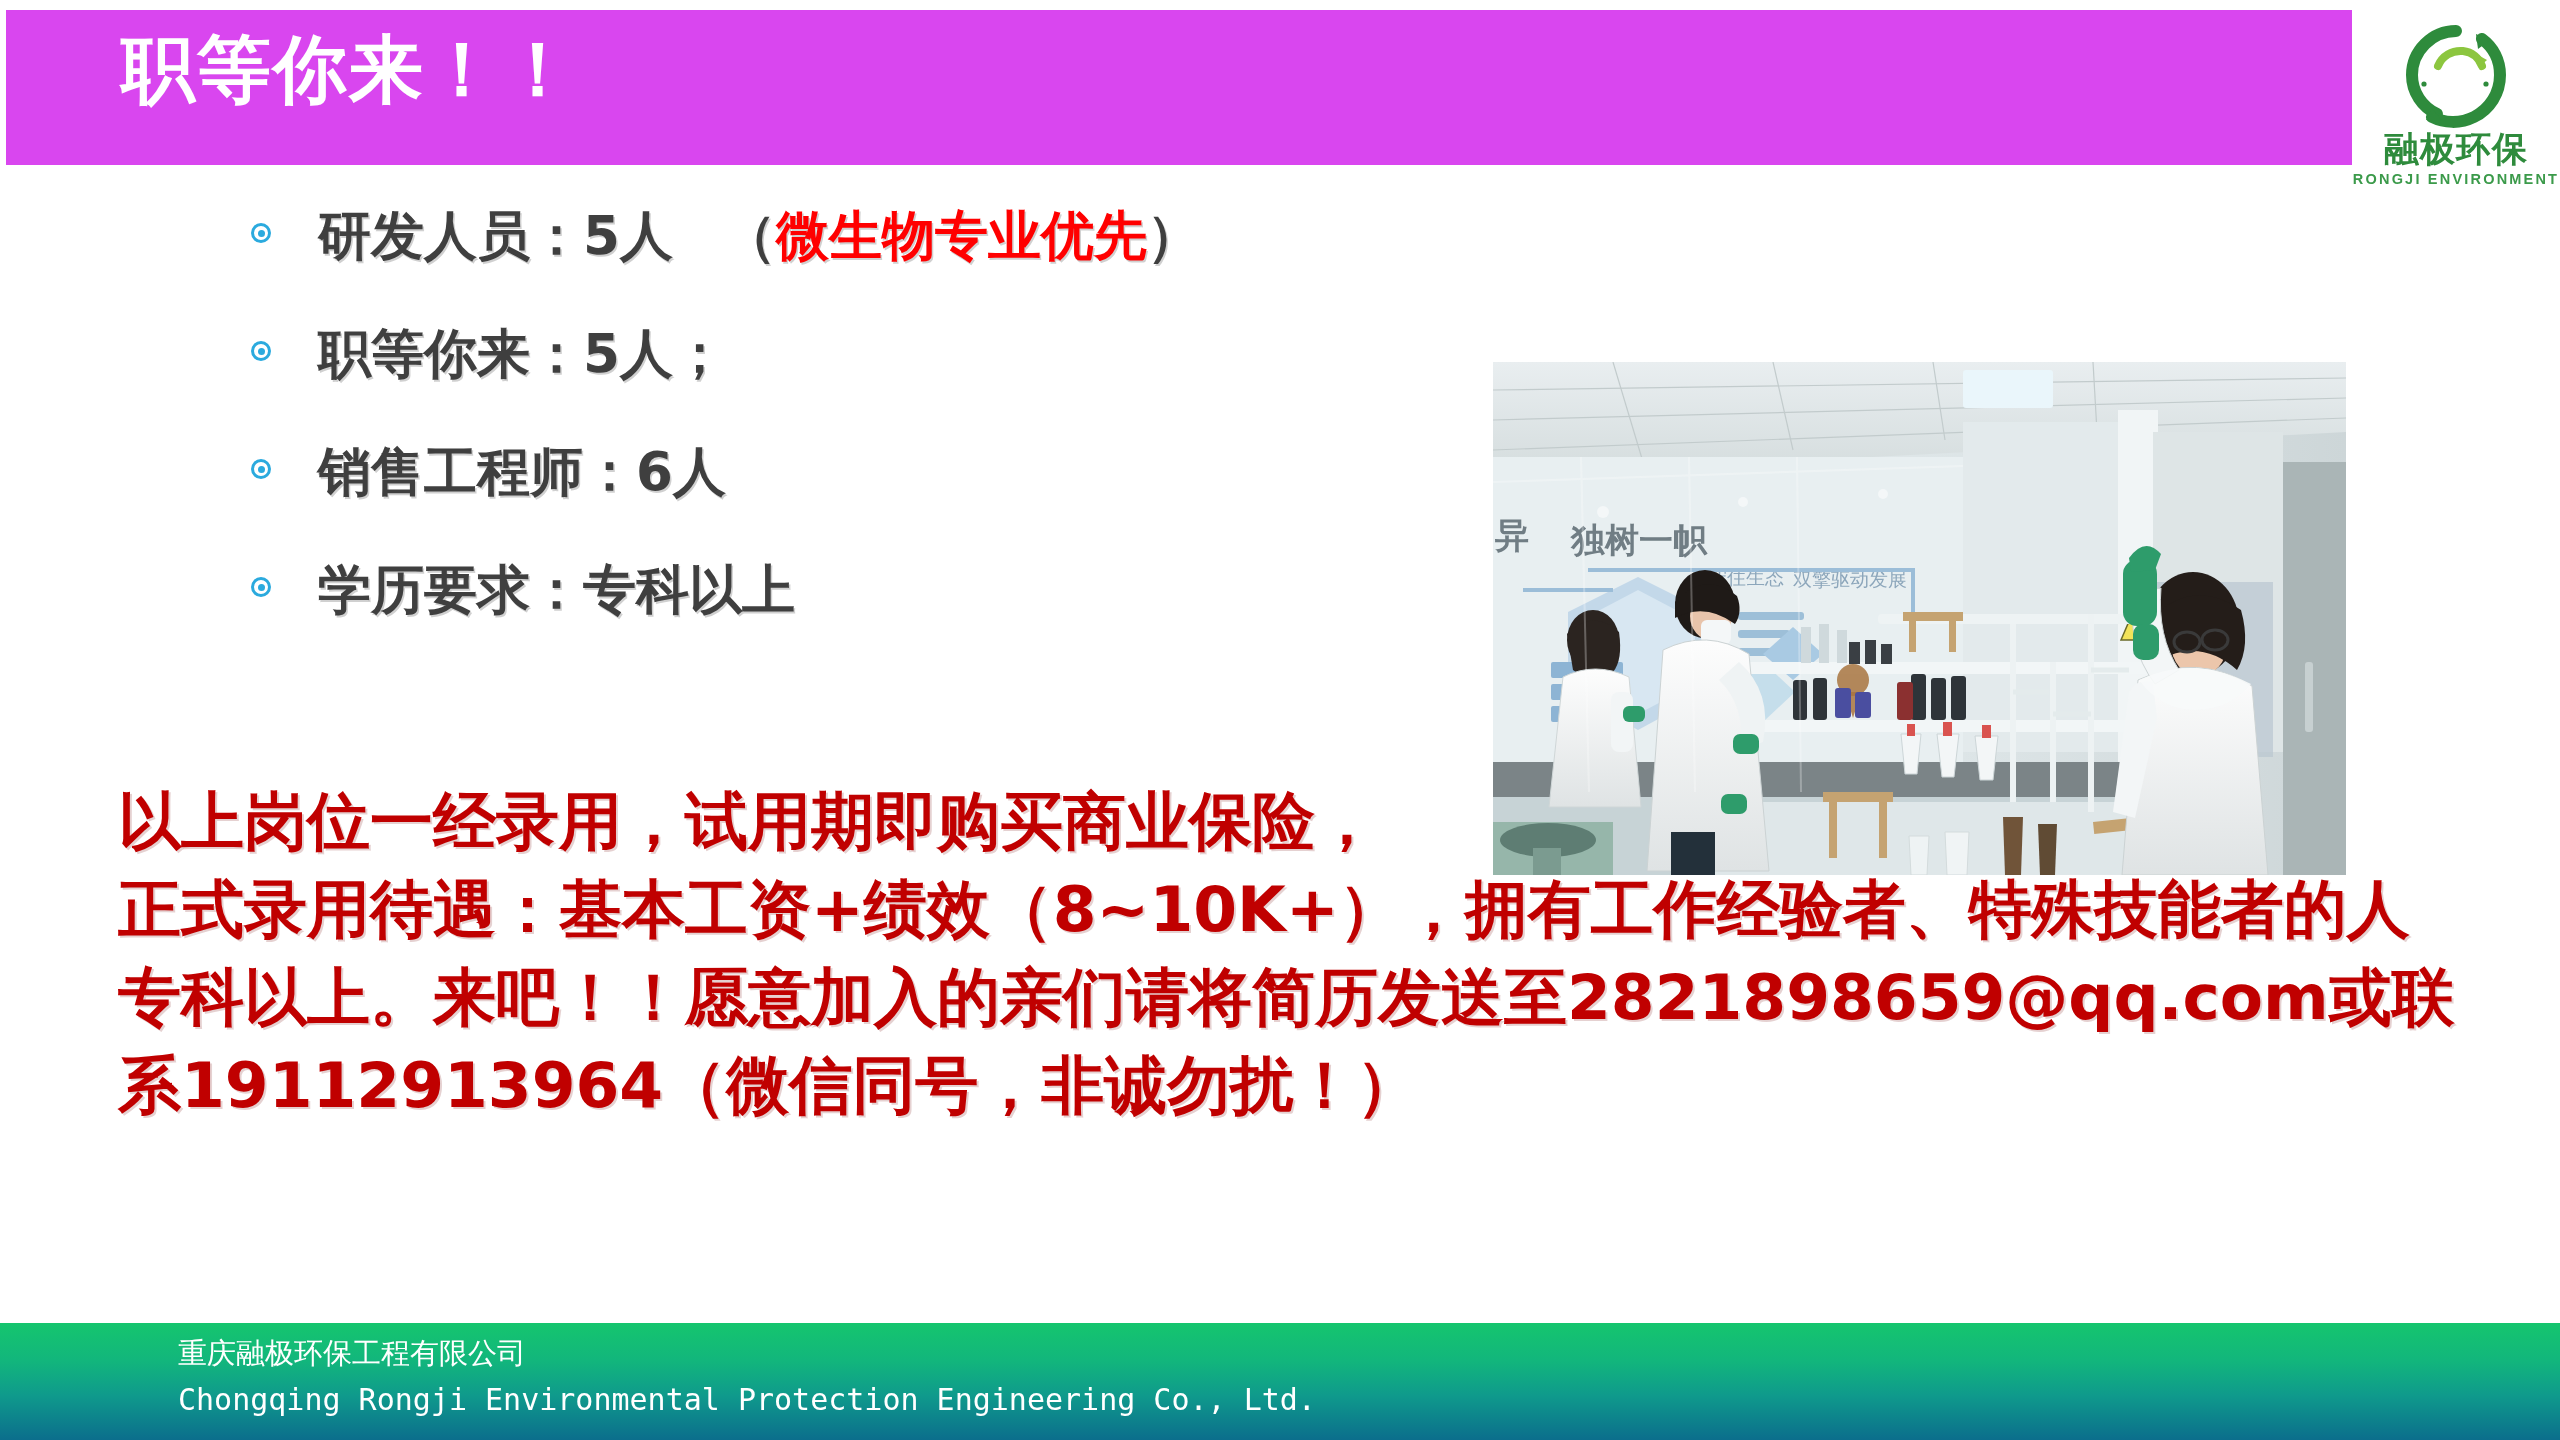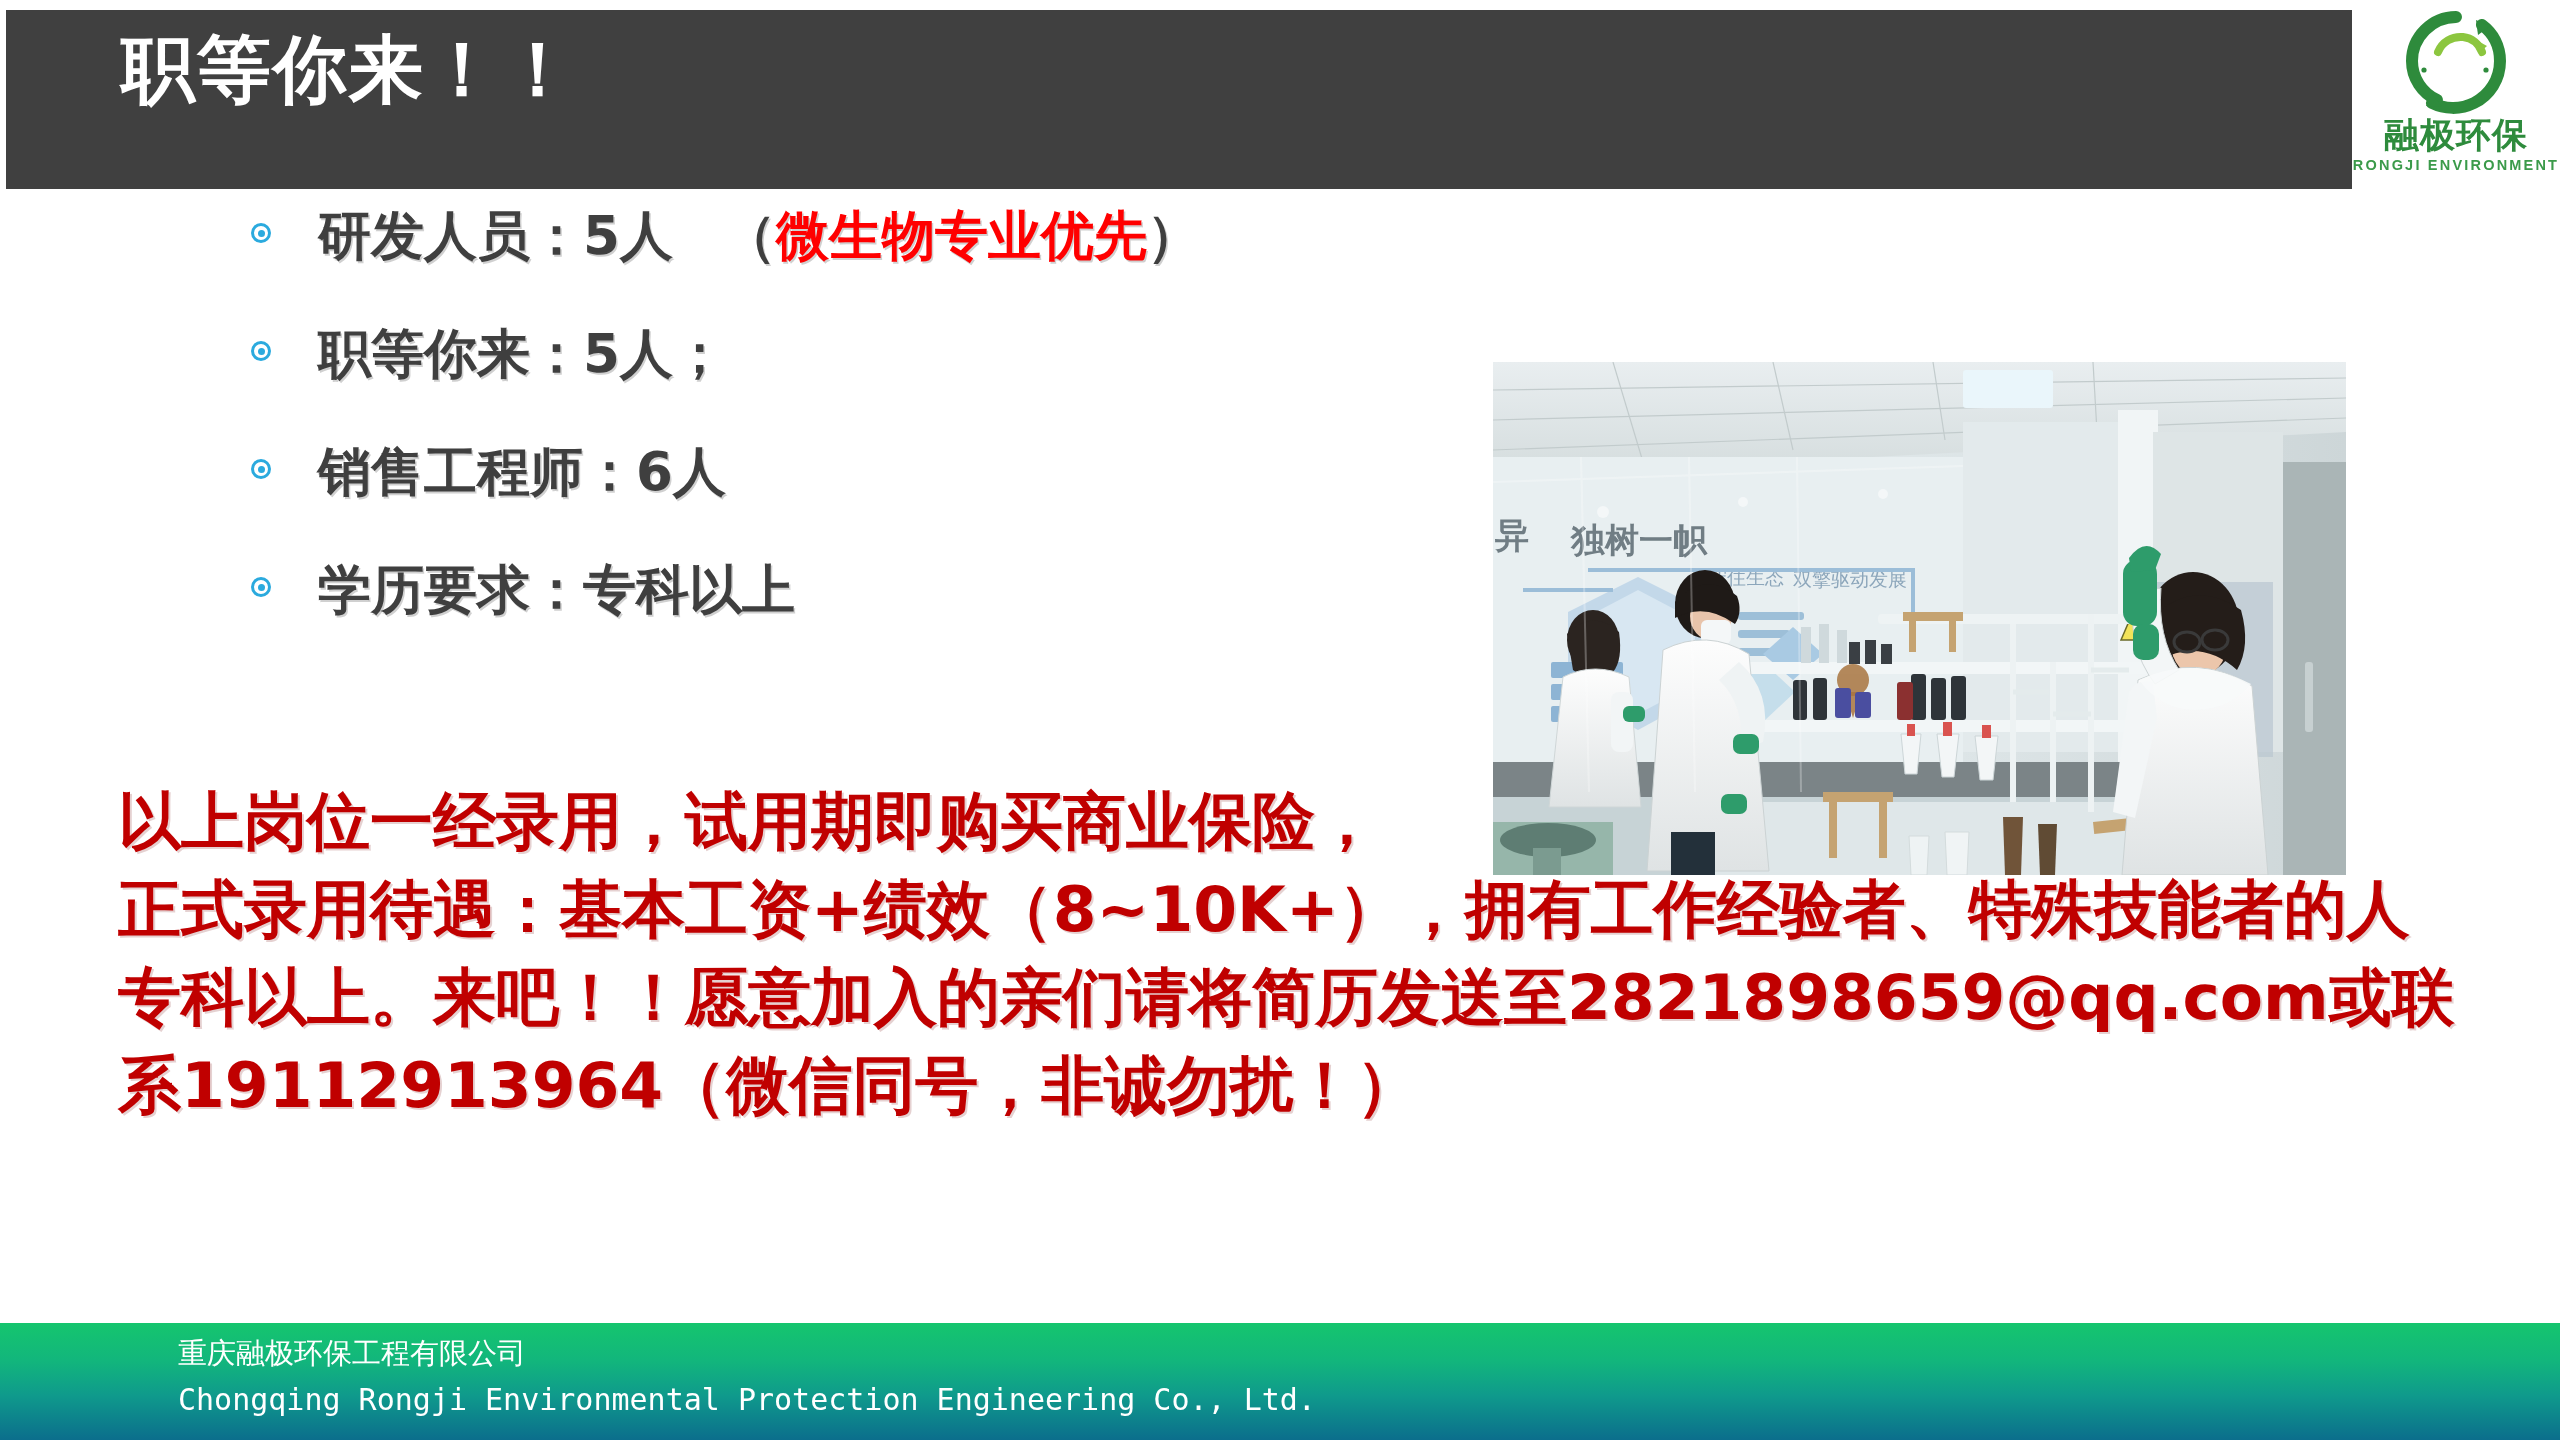--- a/index.html
+++ b/index.html
@@ -22,22 +22,22 @@
     height: 1440px;
     background: #ffffff;
   }
 
   
   .header-bar {
     position: absolute;
     left: 6px;
     top: 10px;
     width: 2540px;
-    height: 179px;
-    background: #404040;
+    height: 155px;
+    background: #d946ef;
   }
   .header-title {
     position: absolute;
     left: 115px;
     top: 22px;
     font-size: 74px;
     font-weight: bold;
     color: #ffffff;
     letter-spacing: 2px;
     line-height: 1.0;
@@ -49,21 +49,21 @@
   .logo-box {
     position: absolute;
     left: 2352px;
     top: 0px;
     width: 208px;
     height: 200px;
     background: #ffffff;
     display: flex;
     flex-direction: column;
     align-items: center;
-    justify-content: flex-start;
+    justify-content: center;
     padding-top: 8px;
     box-sizing: border-box;
   }
   .logo-mark {
     width: 108px;
     height: 108px;
     position: relative;
     margin-bottom: 2px;
   }
   .logo-cn {

